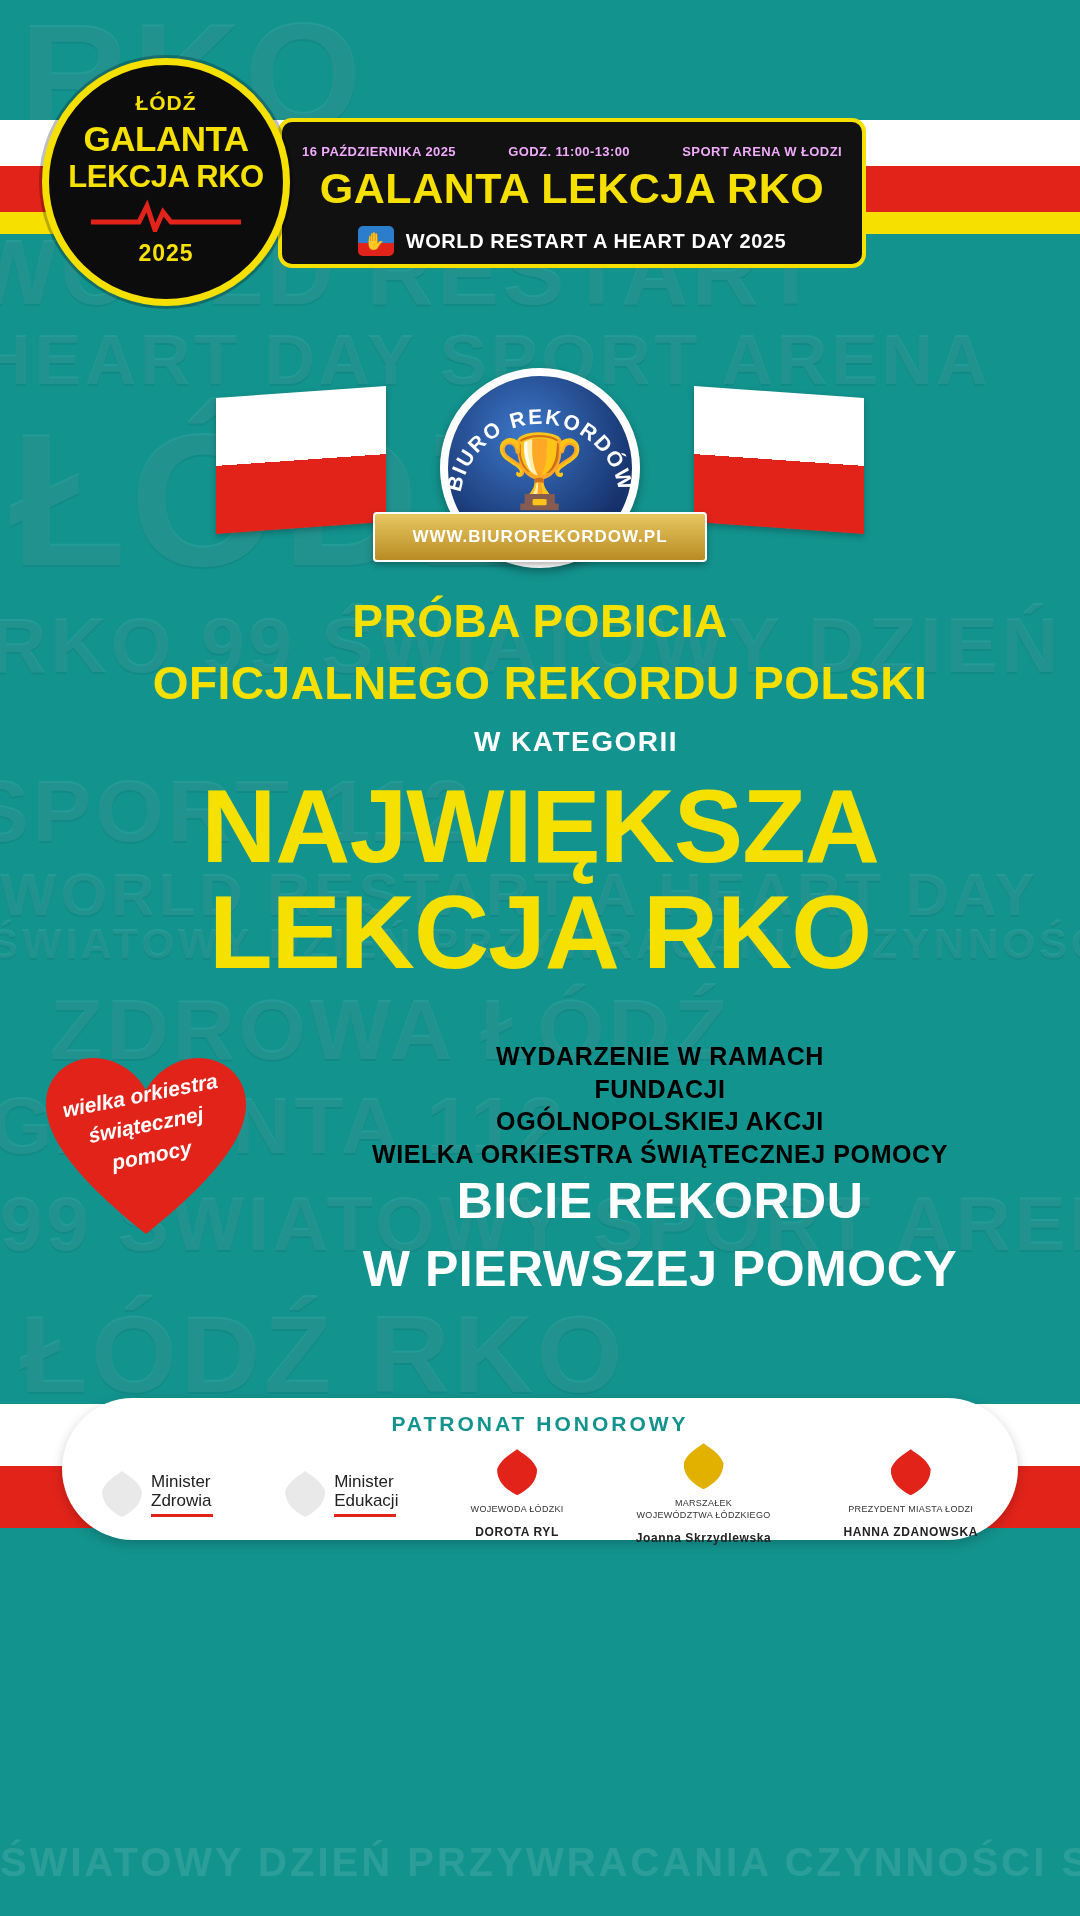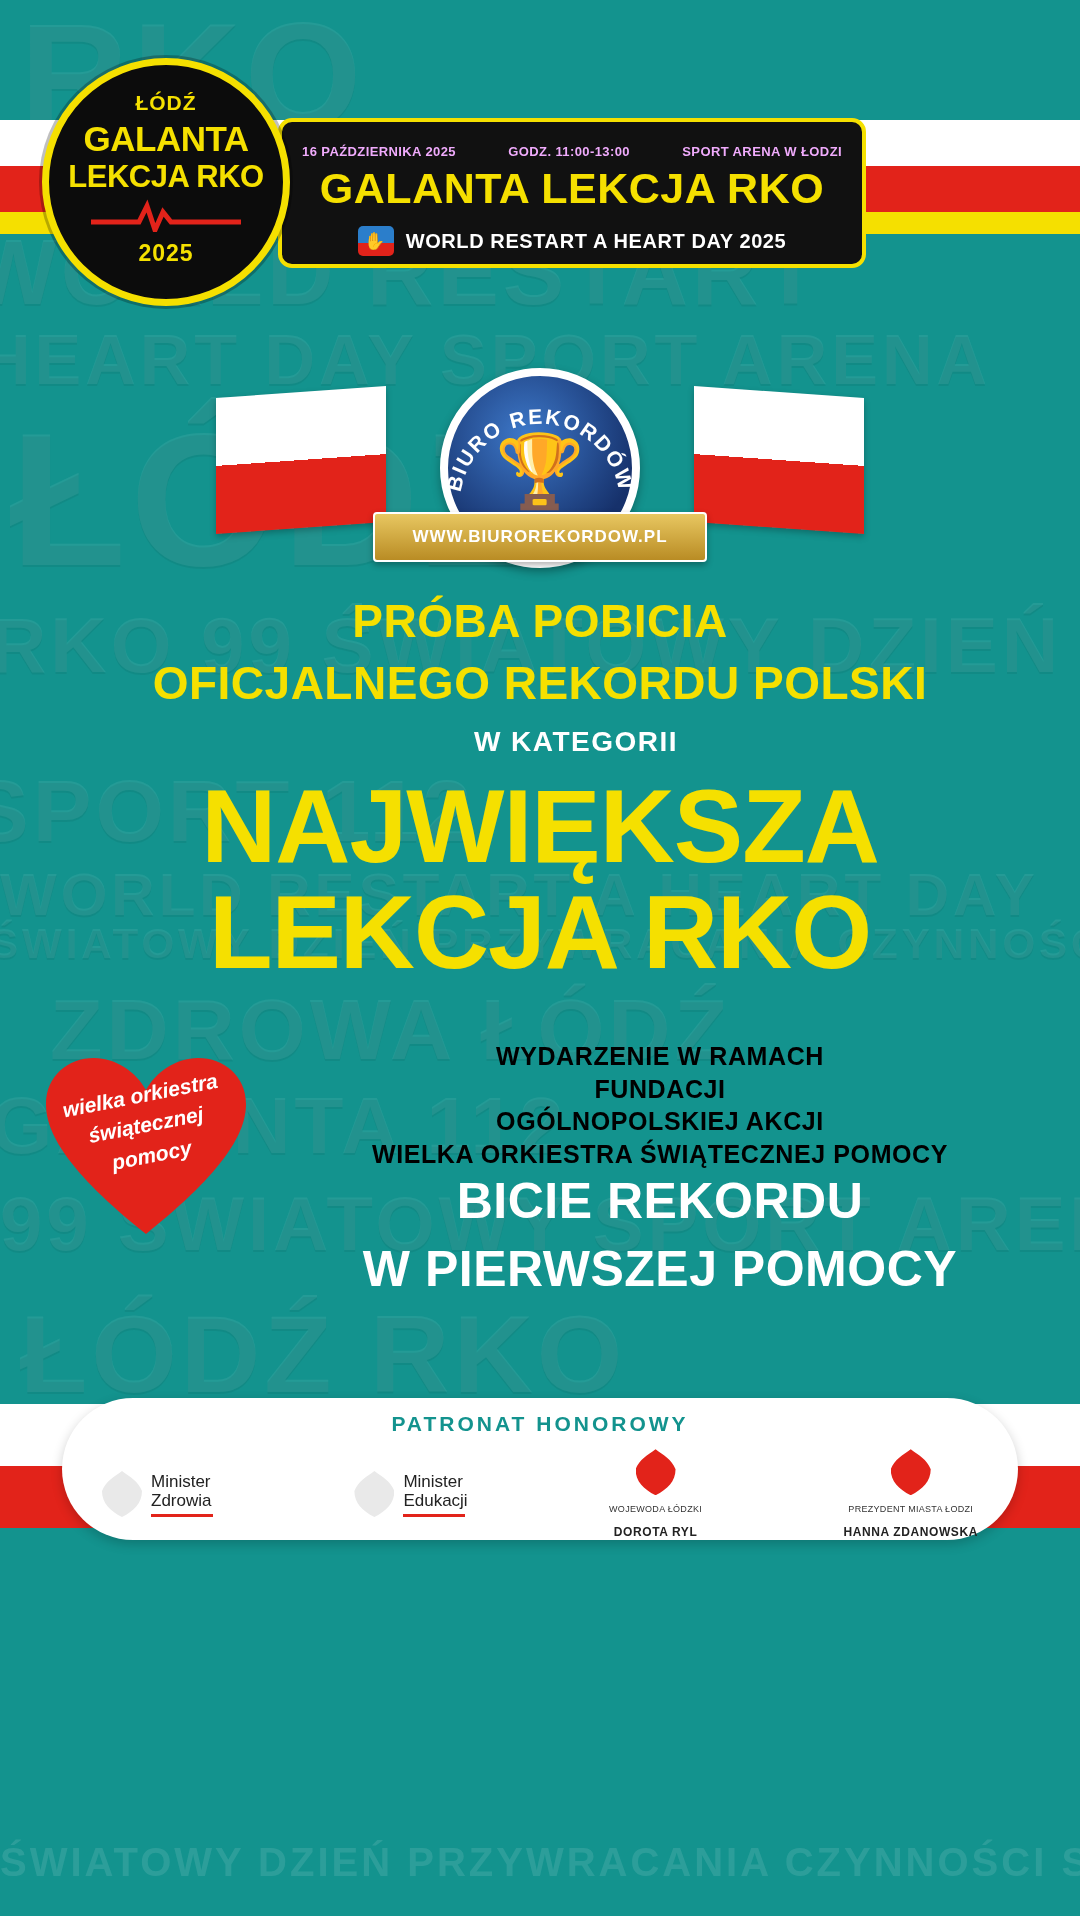--- a/index.html
+++ b/index.html
@@ -294,20 +294,26 @@
           <span class="redline"></span>
         </span>
       </div>
 
       <div class="patron-item stacked">
         <span class="eagle red"></span>
         <span class="pt-small">WOJEWODA ŁÓDZKI</span>
         <span class="pt-name">DOROTA RYL</span>
       </div>
 
+      <div class="patron-item stacked">
+        <span class="eagle gold"></span>
+        <span class="pt-small" style="white-space:pre-line;">MARSZAŁEK
+WOJEWÓDZTWA ŁÓDZKIEGO</span>
+        <span class="pt-name">Joanna Skrzydlewska</span>
+      </div>
 
       <div class="patron-item stacked">
         <span class="eagle red"></span>
         <span class="pt-small">PREZYDENT MIASTA ŁODZI</span>
         <span class="pt-name">HANNA ZDANOWSKA</span>
       </div>
 
     </div>
   </div>
 

